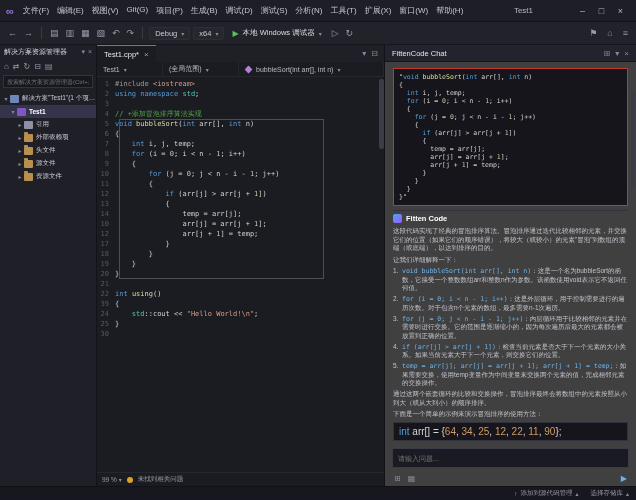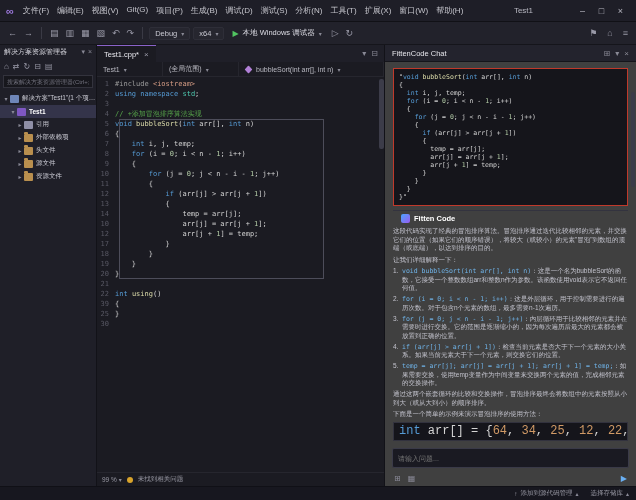--- a/index.html
+++ b/index.html
@@ -66,30 +66,30 @@
 .health-dot{width:6px;height:6px;border-radius:50%;background:#d9a42b;flex:none}
 
 .chat-col{width:252px;background:#404040;border-left:1px solid #121218;display:flex;flex-direction:column;flex:none}
 .chat-header{height:17px;display:flex;align-items:center;padding:0 7px;background:#23232d;border-bottom:1px solid #15151b;font-size:7.5px;color:#e4e4ea;flex:none}
 .chat-header-icons{margin-left:auto;display:flex;gap:5px;color:#8a8a96;font-size:8px}
 .chat-body{flex:1;overflow:hidden;padding:6px 8px;position:relative}
 .user-code-box{border:1px solid #c0392b;background:#15151b;padding:4px 5px;margin-bottom:4px}
 .ucl{font-family:"DejaVu Sans Mono",monospace;font-size:6.5px;line-height:8px;white-space:pre;color:#d4d4d4}
 .chat-question{font-size:7.5px;color:#eaeaf0;margin:3px 0 4px;font-weight:bold}
 .chat-divider{height:1px;background:#33333f;margin:3px 0}
-.assistant-row{display:flex;align-items:center;gap:4px;margin:3px 8px 4px}
+.assistant-row{display:flex;align-items:center;gap:4px;margin:3px 0 4px}
 .fc-logo{width:9px;height:9px;border-radius:2px;background:linear-gradient(135deg,#4aa3ff,#9b5cf0)}
 .assistant-name{font-size:7.5px;color:#fff;font-weight:bold}
 .chat-p{font-size:6.5px;line-height:8.5px;color:#c2c2cc;margin-bottom:3px}
 .chat-li{display:flex;font-size:6.5px;line-height:8.5px;color:#c2c2cc;margin-bottom:2.5px}
 .li-n{width:9px;flex:none}
 .li-body{flex:1}
 .ic{font-family:"DejaVu Sans Mono",monospace;color:#6fb3e8}
 .chat-codeblock{background:#15151b;border:1px solid #32323e;padding:4px 5px;margin:3px 0 4px}
-.ccl{font-family:Liberation Mono, monospace;font-size:12px;line-height:9px;white-space:pre;color:#d4d4d4}
+.ccl{font-family:Liberation Sans, sans-serif;font-size:10px;line-height:9px;white-space:pre;color:#d4d4d4}
 .chat-vthumb{position:absolute;right:1px;top:30px;width:4px;height:95px;background:#3c3c49;border-radius:2px}
 .chat-input{height:20px;margin:0 7px 2px;border:1px solid #3a3a48;background:#1a1a22;display:flex;align-items:center;padding:0 5px;border-radius:2px;flex:none}
 .chat-input input{flex:1;background:none;border:none;outline:none;color:#ddd;font-size:7px}
 .chat-bottom{height:16px;display:flex;align-items:center;padding:0 9px;gap:7px;color:#8a8a98;font-size:8px;flex:none}
 .send{margin-left:auto;color:#6ab0f3}
 
 .statusbar{height:14px;background:#17171f;display:flex;align-items:center;font-size:6.5px;color:#9a9aa5;padding:0 7px;flex:none;border-top:1px solid #101016}
 .sb-right{margin-left:auto;display:flex;gap:12px;align-items:center}
 .sb-item{display:flex;align-items:center;gap:3px;white-space:nowrap}
 </style>
@@ -258,20 +258,21 @@
             <div class="code-line"><span class="ln">14</span><span class="lc"><span class="tk-plain">                temp = arr[j];</span></span></div>
             <div class="code-line"><span class="ln">10</span><span class="lc"><span class="tk-plain">                arr[j] = arr[j + </span><span class="tk-num">1</span><span class="tk-plain">];</span></span></div>
             <div class="code-line"><span class="ln">12</span><span class="lc"><span class="tk-plain">                arr[j + </span><span class="tk-num">1</span><span class="tk-plain">] = temp;</span></span></div>
             <div class="code-line"><span class="ln">17</span><span class="lc"><span class="tk-plain">            }</span></span></div>
             <div class="code-line"><span class="ln">18</span><span class="lc"><span class="tk-plain">        }</span></span></div>
             <div class="code-line"><span class="ln">19</span><span class="lc"><span class="tk-plain">    }</span></span></div>
             <div class="code-line"><span class="ln">20</span><span class="lc"><span class="tk-plain">}</span></span></div>
             <div class="code-line"><span class="ln">21</span><span class="lc">&nbsp;</span></div>
             <div class="code-line"><span class="ln">22</span><span class="lc"><span class="tk-kw">int</span><span class="tk-plain"> </span><span class="tk-fn">using</span><span class="tk-plain">()</span></span></div>
             <div class="code-line"><span class="ln">39</span><span class="lc"><span class="tk-plain">{</span></span></div>
+            <div class="code-line"><span class="ln">24</span><span class="lc"><span class="tk-plain">    </span><span class="tk-type">std</span><span class="tk-plain">::cout &lt;&lt; </span><span class="tk-str">"Hello World!\n"</span><span class="tk-plain">;</span></span></div>
             <div class="code-line"><span class="ln">25</span><span class="lc"><span class="tk-plain">}</span></span></div>
             <div class="code-line"><span class="ln">30</span><span class="lc">&nbsp;</span></div>
           </div>
         <div class="sel-box"></div>
         <div class="vthumb"></div>
       </div>
       <div class="editor-status">
         <span><span>99 %</span> <span class="caret">▾</span></span>
         <span class="health-dot"></span>
         <span>未找到相关问题</span>

